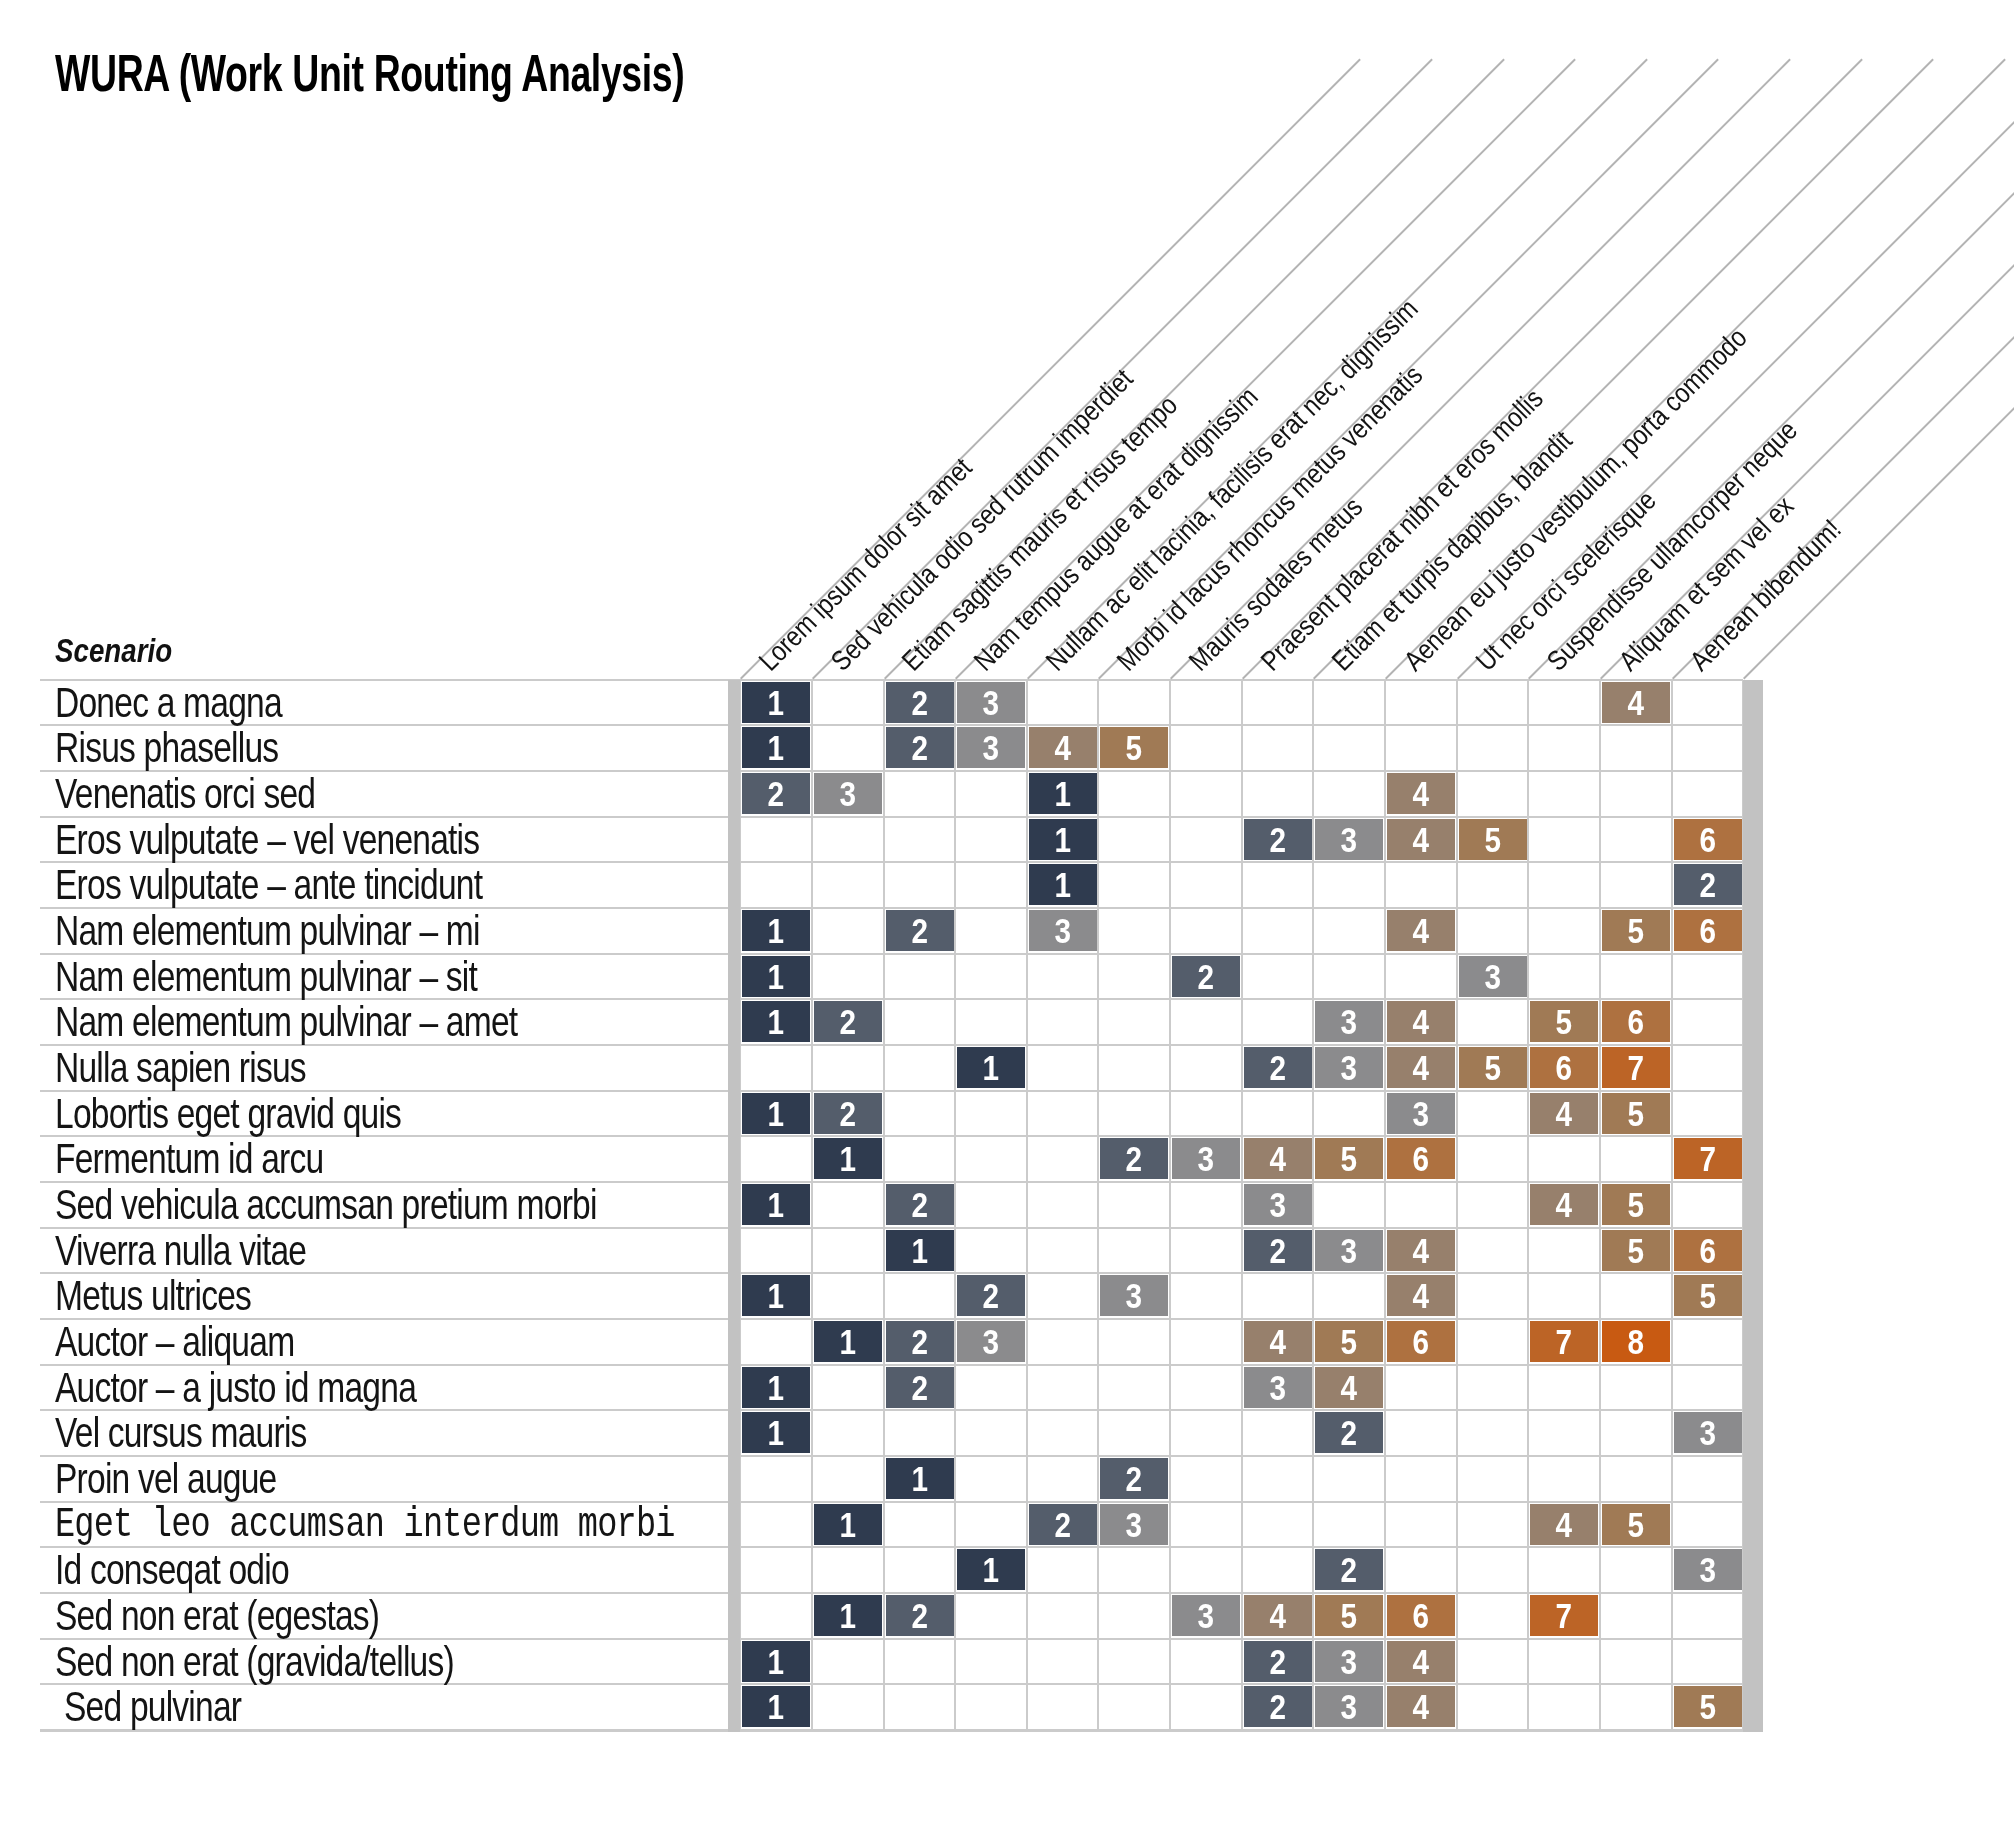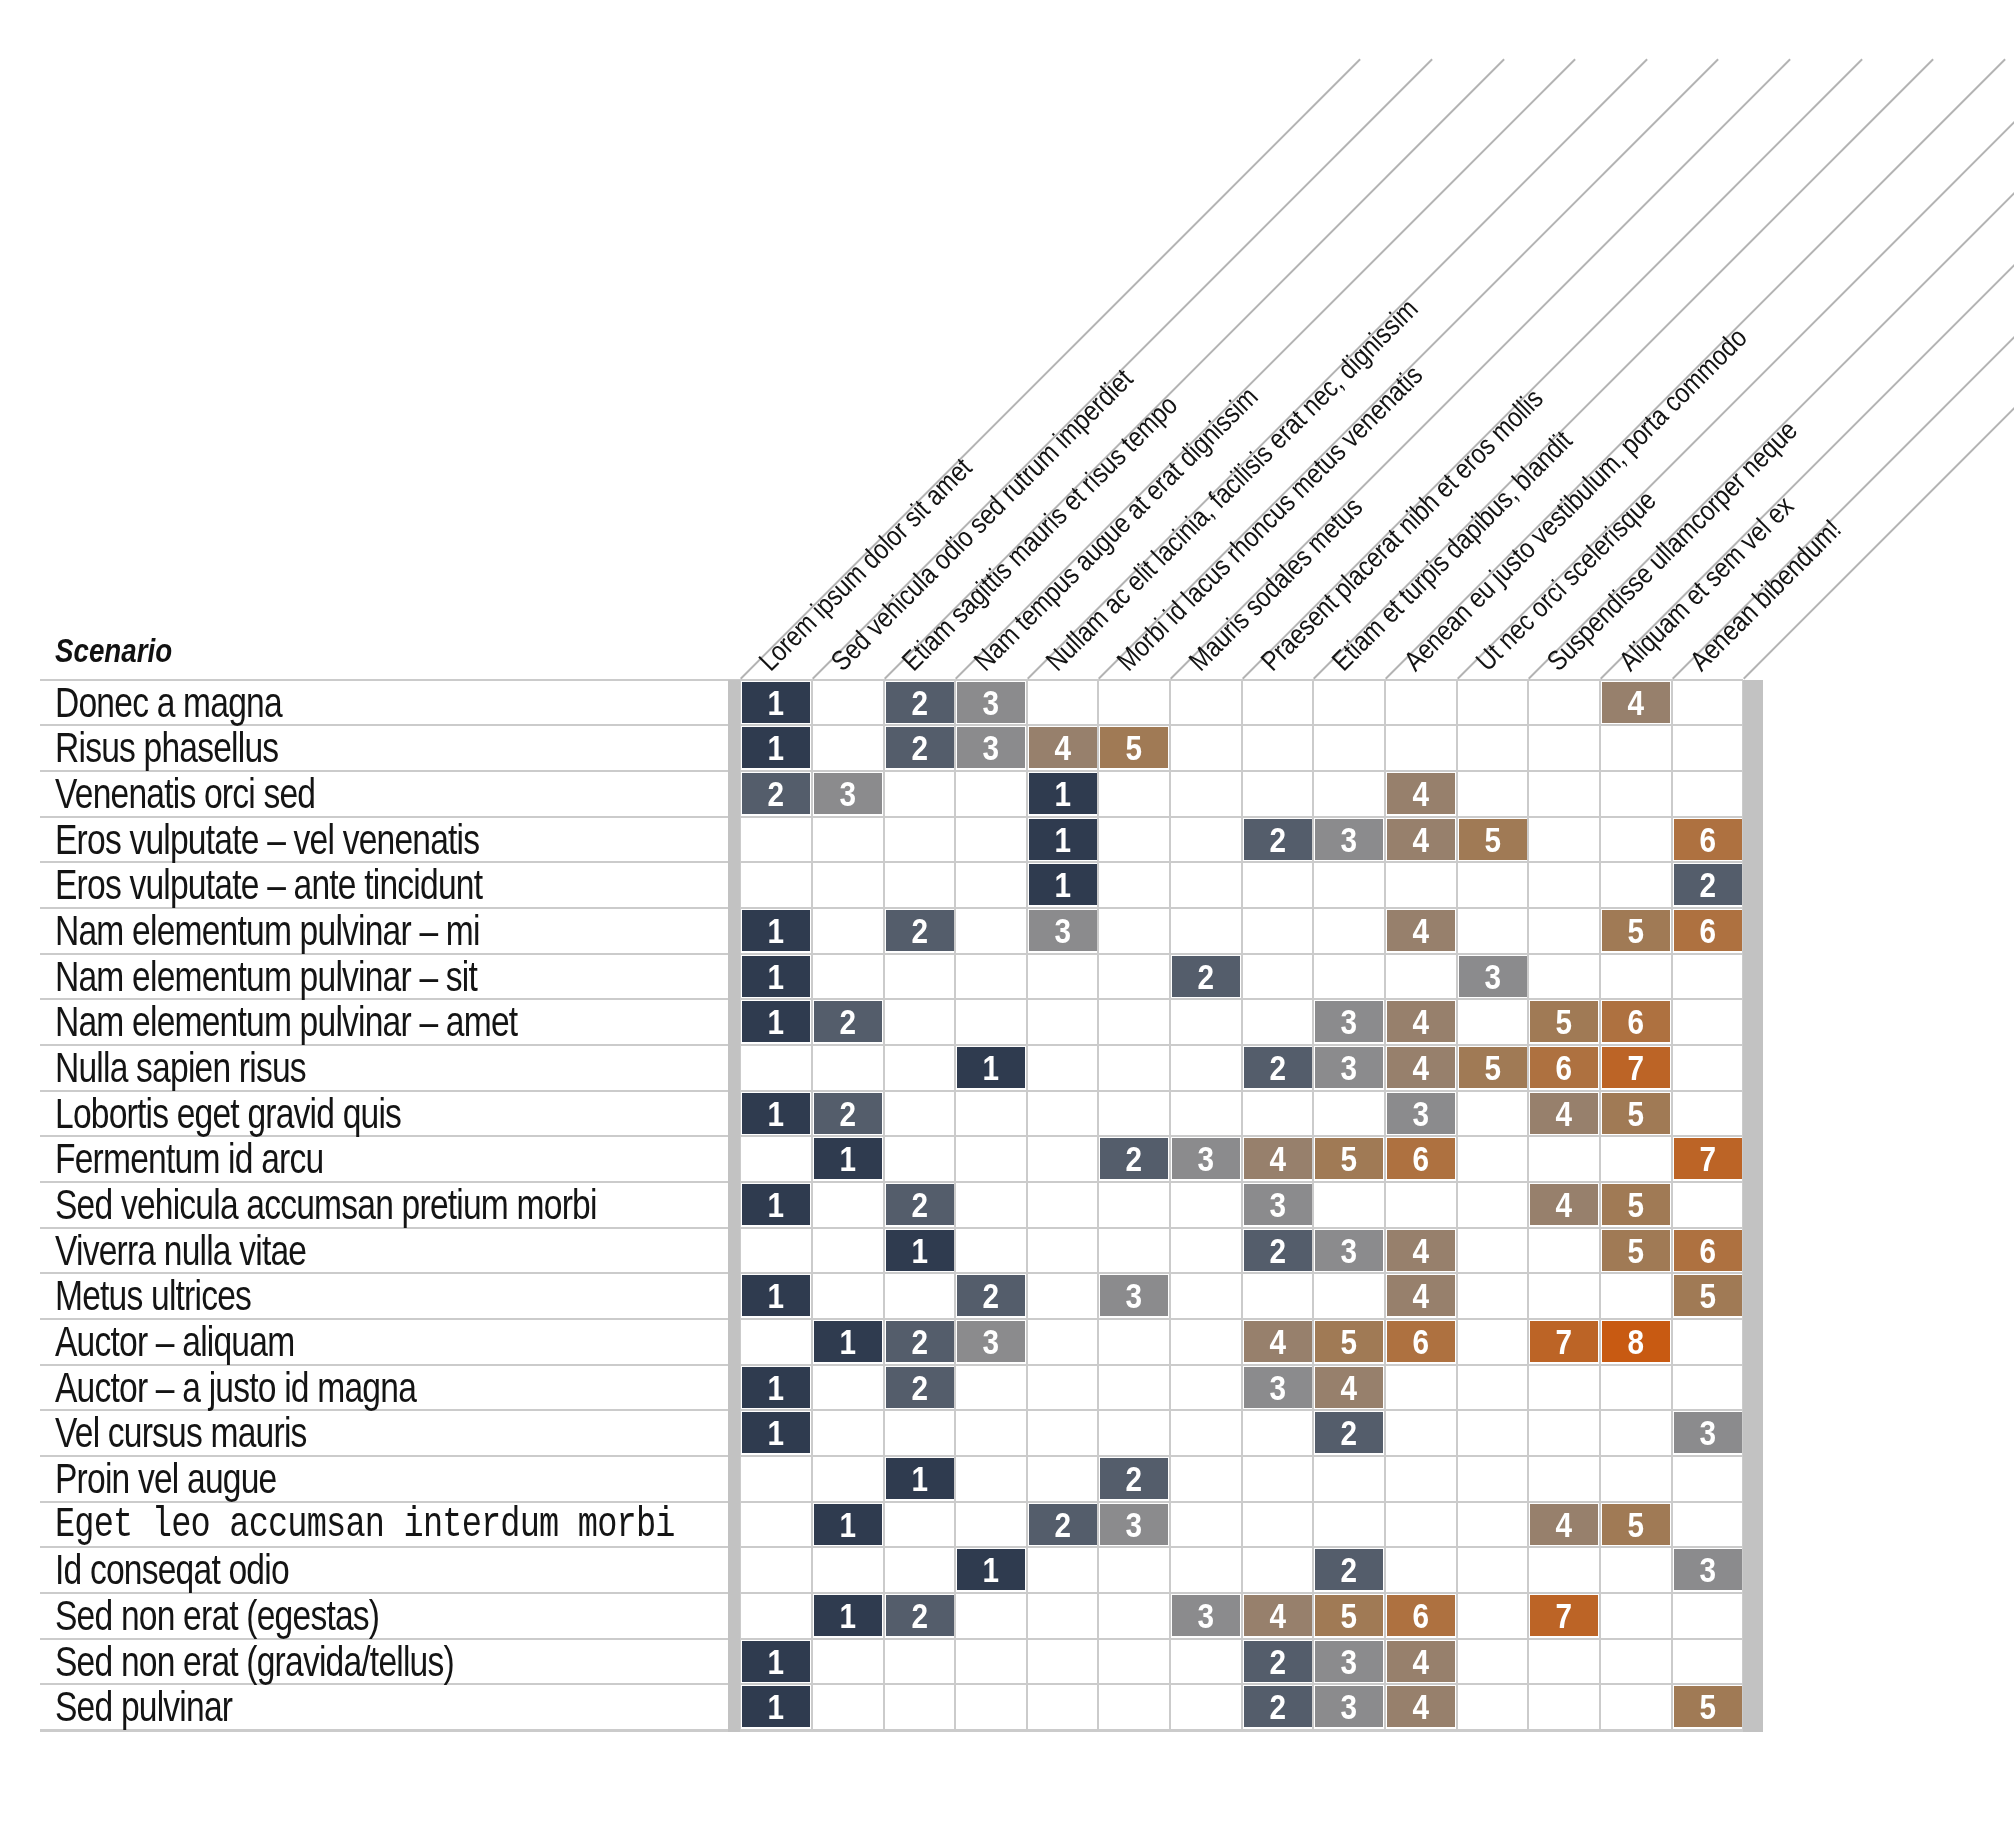--- a/index.html
+++ b/index.html
@@ -52,20 +52,21 @@
   }
   .cell .num{
     display:inline-block;color:#ffffff;font-weight:bold;font-size:35px;line-height:1;
     transform:scaleX(0.85);transform-origin:50% 50%;
   }
 </style>
 </head>
 <body>
 
 <div class="canvas">
+  <div class="title"><span>WURA (Work Unit Routing Analysis)</span></div>
   <div class="scenario">
       <span>Scenario</span>
     </div>
   <div id="layer-grid">
       <div class="hline" style="left: 40px; top: 679px; width: 1703px; background: rgb(203, 203, 203);"></div>
       <div class="hline" style="left: 40px; top: 724px; width: 1703px; background: rgb(203, 203, 203);"></div>
       <div class="hline" style="left: 40px; top: 770px; width: 1703px; background: rgb(203, 203, 203);"></div>
       <div class="hline" style="left: 40px; top: 816px; width: 1703px; background: rgb(203, 203, 203);"></div>
       <div class="hline" style="left: 40px; top: 861px; width: 1703px; background: rgb(203, 203, 203);"></div>
       <div class="hline" style="left: 40px; top: 907px; width: 1703px; background: rgb(203, 203, 203);"></div>
@@ -228,21 +229,21 @@
       </div>
       <div class="rowlabel" style="left: 55px; top: 1547px; height: 46px;">
         <span class="">Id conseqat odio</span>
       </div>
       <div class="rowlabel" style="left: 55px; top: 1593px; height: 46px;">
         <span class="">Sed non erat (egestas)</span>
       </div>
       <div class="rowlabel" style="left: 55px; top: 1639px; height: 46px;">
         <span class="">Sed non erat (gravida/tellus)</span>
       </div>
-      <div class="rowlabel" style="left: 55px; top: 1684px; height: 46px;">
+      <div class="rowlabel" style="left: 64px; top: 1684px; height: 46px;">
         <span class="">Sed pulvinar</span>
       </div>
     </div>
   <div id="layer-cells">
       <div class="cell" style="left: 742px; top: 682px; width: 68px; height: 41px; background: rgb(47, 59, 79);">
         <span class="num" style="color: rgb(255, 255, 255);">1</span>
       </div>
       <div class="cell" style="left: 886px; top: 682px; width: 68px; height: 41px; background: rgb(84, 93, 107);">
         <span class="num" style="color: rgb(255, 255, 255);">2</span>
       </div>

